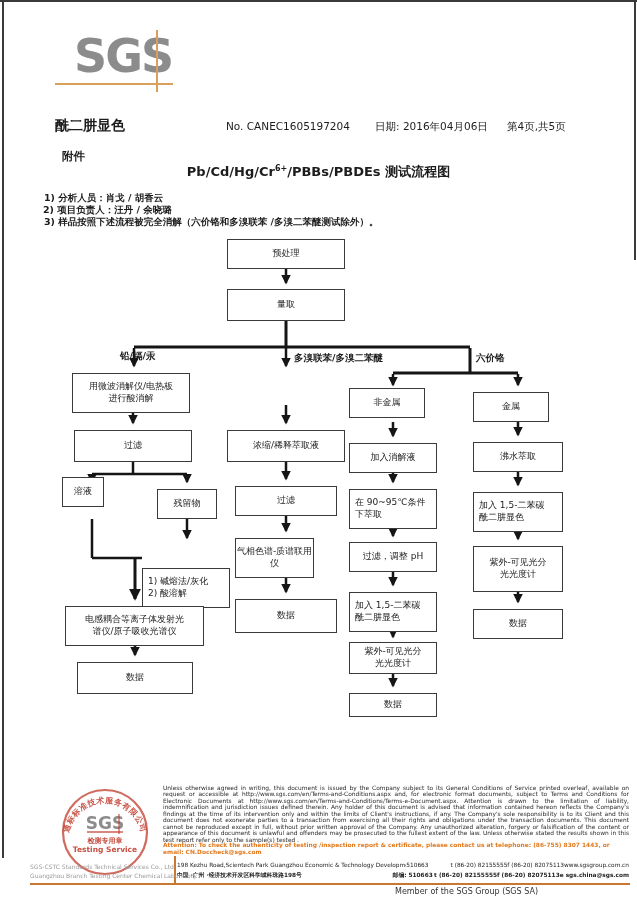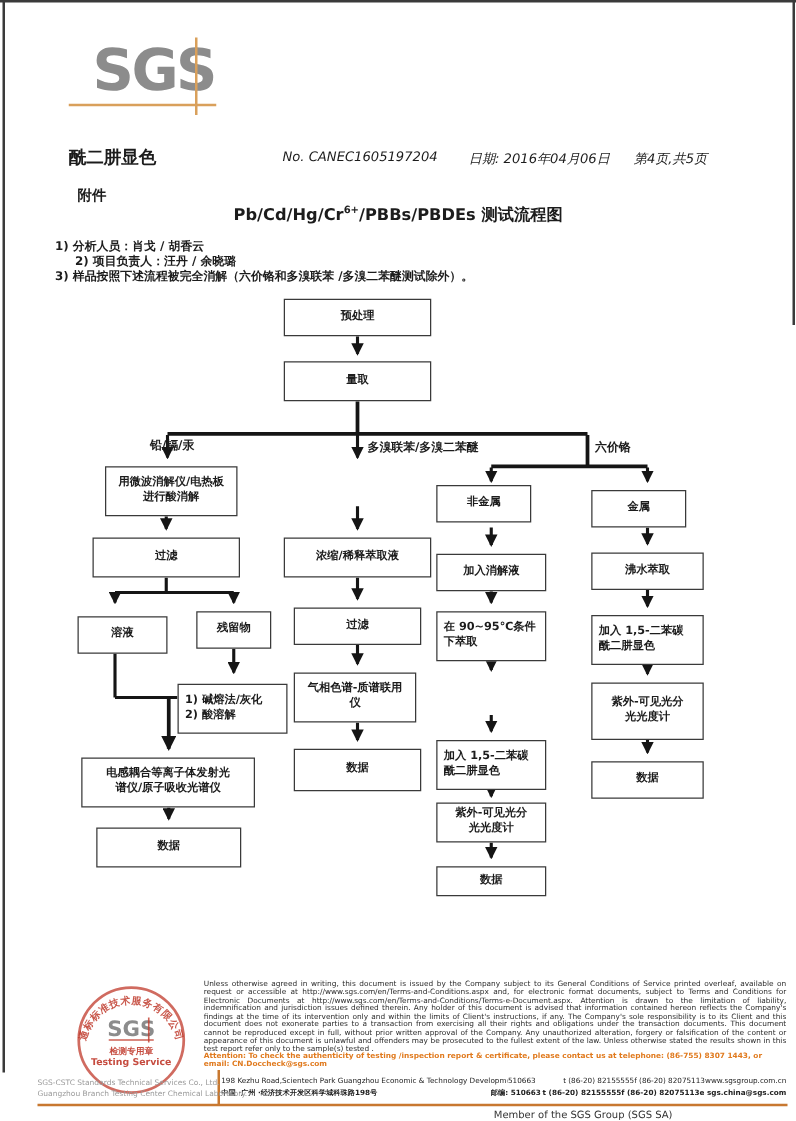--- a/index.html
+++ b/index.html
@@ -4,30 +4,30 @@
 <style>
   html,body{margin:0;padding:0;background:#e8e8e8;}
   #page{position:relative;width:637px;height:897px;background:#ffffff;overflow:hidden;
         font-family:"DejaVu Sans",sans-serif;color:#1c1c1c;}
   .abs{position:absolute;}
   
   .edge{background:#3a3a3a;}
   
   #logo-text{font-size:46px;font-weight:bold;color:#8c8c8c;letter-spacing:-2px;line-height:1;}
   .logo-line{background:#d9a05b;}
-  .hdr{font-size:10.5px;white-space:nowrap;font-style:italic;}
+  .hdr{font-size:10.5px;white-space:nowrap;}
   #report-title{font-size:14px;font-weight:bold;}
   #attach-label{font-size:11.5px;font-weight:bold;}
   #flow-title{font-size:13px;font-weight:bold;text-align:center;width:100%;}
   #flow-title sup{font-size:8px;}
   .note{font-size:9.5px;font-weight:600;line-height:12.5px;white-space:nowrap;}
   
   .fbox{position:absolute;border:1.5px solid #3a3a3a;background:#fff;box-sizing:border-box;
         display:flex;align-items:center;justify-content:center;text-align:center;
-        font-size:9px;font-weight:700;line-height:1.3;white-space:pre-line;z-index:2;}
+        font-size:9px;font-weight:400;line-height:1.3;white-space:pre-line;z-index:2;}
   .fbox.la{justify-content:flex-start;text-align:left;padding-left:5px;}
   .blabel{position:absolute;font-size:9.5px;font-weight:bold;white-space:nowrap;z-index:2;}
   #connectors{position:absolute;left:0;top:0;z-index:1;}
   
   #disclaimer{font-size:5.9px;line-height:1.1;text-align:justify;color:#2a2a2a;font-weight:500;}
   #attention{font-size:5.9px;line-height:1.12;color:#e07a1e;font-weight:bold;}
   .addr-row{display:flex;font-size:5.8px;white-space:nowrap;line-height:9px;color:#222;}
   .addr-row .a1{width:322px;overflow:hidden;}
   .addr-row .a2{width:62px;}
   .addr-row .a3{width:64px;}
@@ -54,21 +54,21 @@
 
   <div class="abs" style="left:55px;top:117px" id="report-title">酰二肼显色</div>
   <div class="abs hdr" style="left:226px;top:120px">No. CANEC1605197204</div>
   <div class="abs hdr" style="left:375px;top:120px">日期: 2016年04月06日</div>
   <div class="abs hdr" style="left:507px;top:120px">第4页,共5页</div>
 
   <div class="abs" style="left:62px;top:149px" id="attach-label">附件</div>
   <div class="abs" style="left:0;top:163px" id="flow-title"><span>Pb/Cd/Hg/Cr</span><sup>6+</sup><span>/PBBs/PBDEs 测试流程图</span></div>
 
   <div class="abs note" style="left:44px;top:192px">1) 分析人员：肖戈 / 胡香云</div>
-  <div class="abs note" style="left:60px;top:204px">2) 项目负责人：汪丹 / 余晓璐</div>
+  <div class="abs note" style="left:43px;top:204px">2) 项目负责人：汪丹 / 余晓璐</div>
   <div class="abs note" style="left:44px;top:216px">3) 样品按照下述流程被完全消解（六价铬和多溴联苯 /多溴二苯醚测试除外）。</div>
 
   <svg id="connectors" width="637" height="897">
     <defs>
       <marker id="arr" viewBox="0 0 10 10" refX="8.5" refY="5" markerWidth="4" markerHeight="4" orient="auto-start-reverse">
         <path d="M0,0 L10,5 L0,10 z" fill="#151515"></path>
       </marker>
     </defs>
     <g stroke="#151515" fill="none">
       <path d="M286 269 V283" stroke-width="2.5" marker-end="url(#arr)"></path>
@@ -106,39 +106,40 @@
       <path d="M518 592 V602" stroke-width="2.5" marker-end="url(#arr)"></path>
     </g>
   </svg>
 
   <div class="blabel" style="left:120px;top:350px">铅/镉/汞</div>
   <div class="blabel" style="left:294px;top:352px">多溴联苯/多溴二苯醚</div>
   <div class="blabel" style="left:476px;top:352px">六价铬</div>
 
   <div class="fbox" style="left:227px;top:239px;width:118px;height:30px">预处理</div>
   <div class="fbox" style="left:227px;top:289px;width:118px;height:32px">量取</div>
-  <div class="fbox" style="left:84px;top:373px;width:106px;height:40px">用微波消解仪/电热板
+  <div class="fbox" style="left:72px;top:373px;width:118px;height:40px">用微波消解仪/电热板
 进行酸消解</div>
   <div class="fbox" style="left:349px;top:388px;width:76px;height:30px">非金属</div>
   <div class="fbox" style="left:473px;top:392px;width:76px;height:30px">金属</div>
   <div class="fbox" style="left:74px;top:430px;width:118px;height:32px">过滤</div>
   <div class="fbox" style="left:227px;top:430px;width:118px;height:32px">浓缩/稀释萃取液</div>
   <div class="fbox" style="left:349px;top:443px;width:88px;height:30px">加入消解液</div>
   <div class="fbox" style="left:473px;top:442px;width:90px;height:30px">沸水萃取</div>
-  <div class="fbox" style="left:62px;top:493px;width:72px;height:30px">溶液</div>
+  <div class="fbox" style="left:62px;top:477px;width:42px;height:30px">溶液</div>
   <div class="fbox" style="left:157px;top:489px;width:60px;height:30px">残留物</div>
   <div class="fbox" style="left:235px;top:486px;width:102px;height:30px">过滤</div>
   <div class="fbox la" style="left:349px;top:489px;width:88px;height:40px">在 90~95℃条件
 下萃取</div>
   <div class="fbox la" style="left:473px;top:492px;width:90px;height:40px">加入 1,5-二苯碳
 酰二肼显色</div>
-  <div class="fbox la" style="left:142px;top:547px;width:88px;height:40px">1)  碱熔法/灰化
+  <div class="fbox la" style="left:142px;top:568px;width:88px;height:40px">1)  碱熔法/灰化
 2)  酸溶解</div>
-  <div class="fbox" style="left:235px;top:538px;width:98px;height:40px">气相色谱-质谱联用
+  <div class="fbox" style="left:235px;top:538px;width:79px;height:40px">气相色谱-质谱联用
 仪</div>
+  <div class="fbox" style="left:349px;top:542px;width:88px;height:30px">过滤，调整 pH</div>
   <div class="fbox" style="left:473px;top:546px;width:90px;height:46px">紫外-可见光分
 光光度计</div>
   <div class="fbox" style="left:65px;top:606px;width:139px;height:40px">电感耦合等离子体发射光
 谱仪/原子吸收光谱仪</div>
   <div class="fbox la" style="left:349px;top:592px;width:88px;height:40px">加入 1,5-二苯碳
 酰二肼显色</div>
   <div class="fbox" style="left:235px;top:599px;width:102px;height:34px">数据</div>
   <div class="fbox" style="left:473px;top:609px;width:90px;height:30px">数据</div>
   <div class="fbox" style="left:349px;top:642px;width:88px;height:32px">紫外-可见光分
 光光度计</div>

